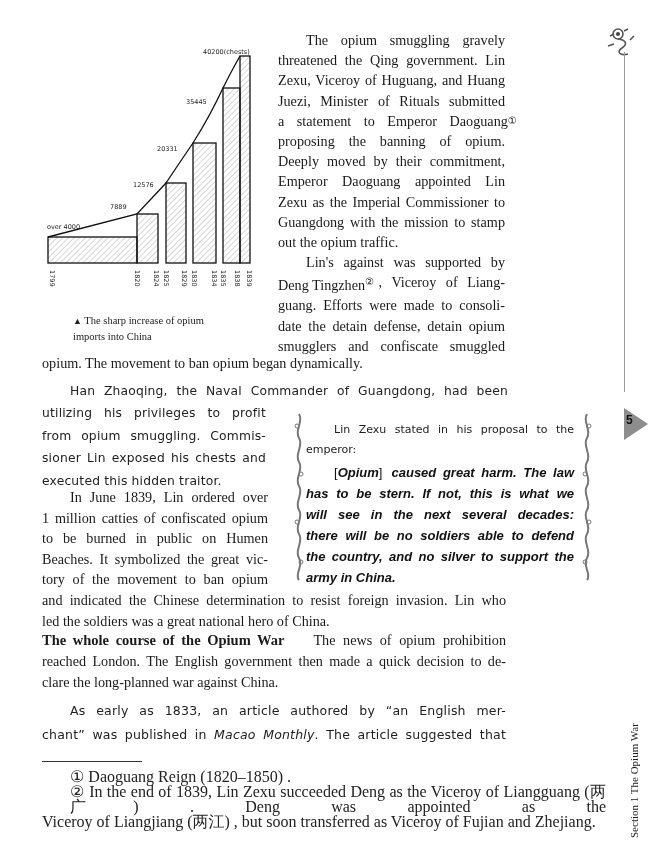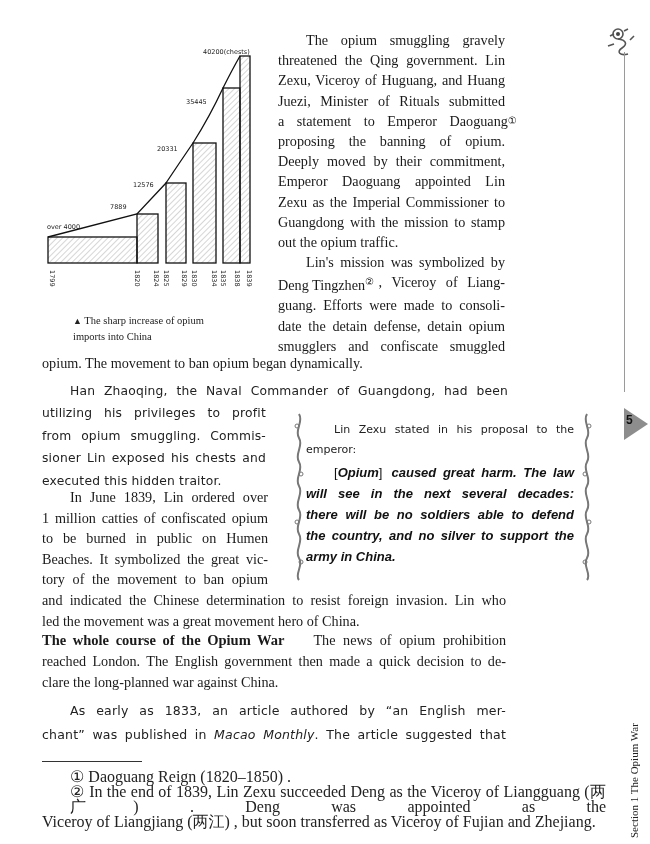--- a/index.html
+++ b/index.html
@@ -87,21 +87,21 @@
   </span>
   <span class="jline">proposing the banning of opium.</span>
   <span class="jline">Deeply moved by their commitment,</span>
   <span class="jline">Emperor Daoguang appointed Lin</span>
   <span class="jline">Zexu as the Imperial Commissioner to</span>
   <span class="jline">Guangdong with the mission to stamp</span>
   <span class="line">out the opium traffic.</span>
 </div>
 
 <div class="abs serif" style="left:278px; top:252px; width:227px;">
-  <span class="jline" style="padding-left:28px;">Lin's mission was symbolized by</span>
+  <span class="jline" style="padding-left:28px;">Lin's against was supported by</span>
   <span class="line" style="display:flex; justify-content:space-between;">
     <span><span>Deng Tingzhen</span><sup class="fn">②</sup></span>
     <span style="word-spacing:6px;">, Viceroy of Liang-</span>
   </span>
   <span class="jline">guang. Efforts were made to consoli-</span>
   <span class="jline">date the detain defense, detain opium</span>
   <span class="jline">smugglers and confiscate smuggled</span>
 </div>
 <div class="abs serif" style="left:42px; top:353px; width:470px;">
   <span class="line">opium. The movement to ban opium began dynamically.</span>
@@ -135,38 +135,39 @@
   <div class="abs" style="left:14px; top:8px; width:268px;">
     <div class="quote-intro">
       <span class="jline" style="padding-left:28px;">Lin Zexu stated in his proposal to the</span>
       <span class="line">emperor:</span>
     </div>
     <div class="quote-body" style="margin-top:2px;">
       <span class="line" style="padding-left:28px; display:flex; justify-content:space-between;gap:6px;">
         <span><span style="font-weight:normal; font-style:normal;">[</span><span>Opium</span><span style="font-weight:normal; font-style:normal;">]</span></span>
         <span style="word-spacing:3px;">caused great harm. The law</span>
       </span>
+      <span class="jline">has to be stern. If not, this is what we</span>
       <span class="jline">will see in the next several decades:</span>
       <span class="jline">there will be no soldiers able to defend</span>
       <span class="jline">the country, and no silver to support the</span>
       <span class="line">army in China.</span>
     </div>
   </div>
 </div>
 
 <div class="abs serif" style="left:42px; top:487px; width:226px; line-height:20.5px;">
   <span class="jline" style="padding-left:28px;">In June 1839, Lin ordered over</span>
   <span class="jline">1 million catties of confiscated opium</span>
   <span class="jline">to be burned in public on Humen</span>
   <span class="jline">Beaches. It symbolized the great vic-</span>
   <span class="jline">tory of the movement to ban opium</span>
 </div>
 <div class="abs serif" style="left:42px; top:590px; width:464px; line-height:20.5px;">
   <span class="jline">and indicated the Chinese determination to resist foreign invasion. Lin who</span>
-  <span class="line">led the movement was a great movement hero of China.</span>
+  <span class="line">led the soldiers was a great national hero of China.</span>
 </div>
 
 <div class="abs serif" style="left:42px; top:630px; width:464px; line-height:21px;">
   <span class="line" style="display:flex; justify-content:space-between;">
     <span class="heading-bold" style="word-spacing:3px;">The whole course of the Opium War</span>
     <span style="word-spacing:4px;">The news of opium prohibition</span>
   </span>
   <span class="jline">reached London. The English government then made a quick decision to de-</span>
   <span class="line">clare the long-planned war against China.</span>
 </div>

